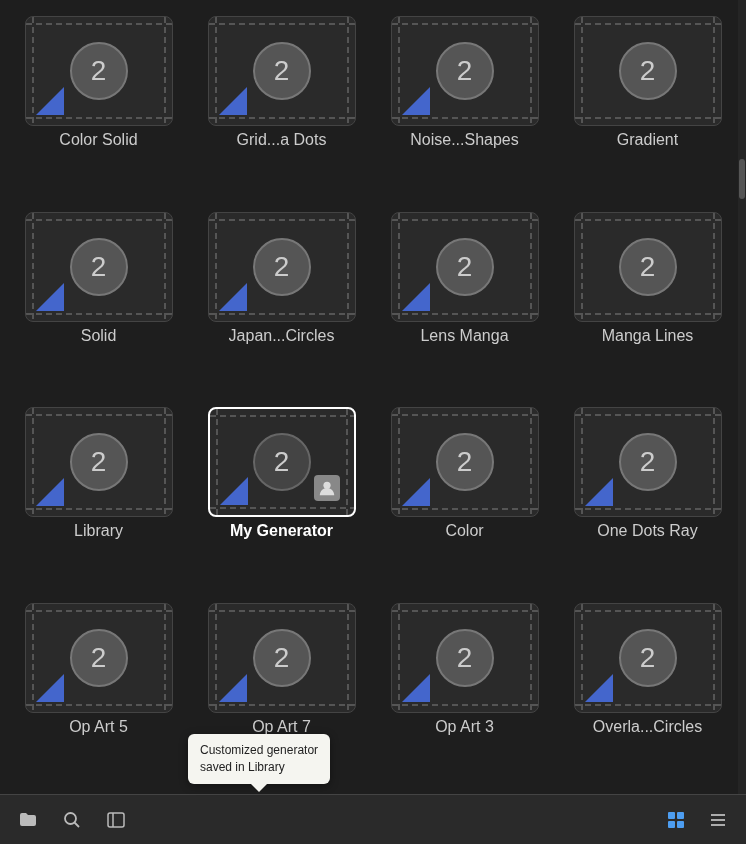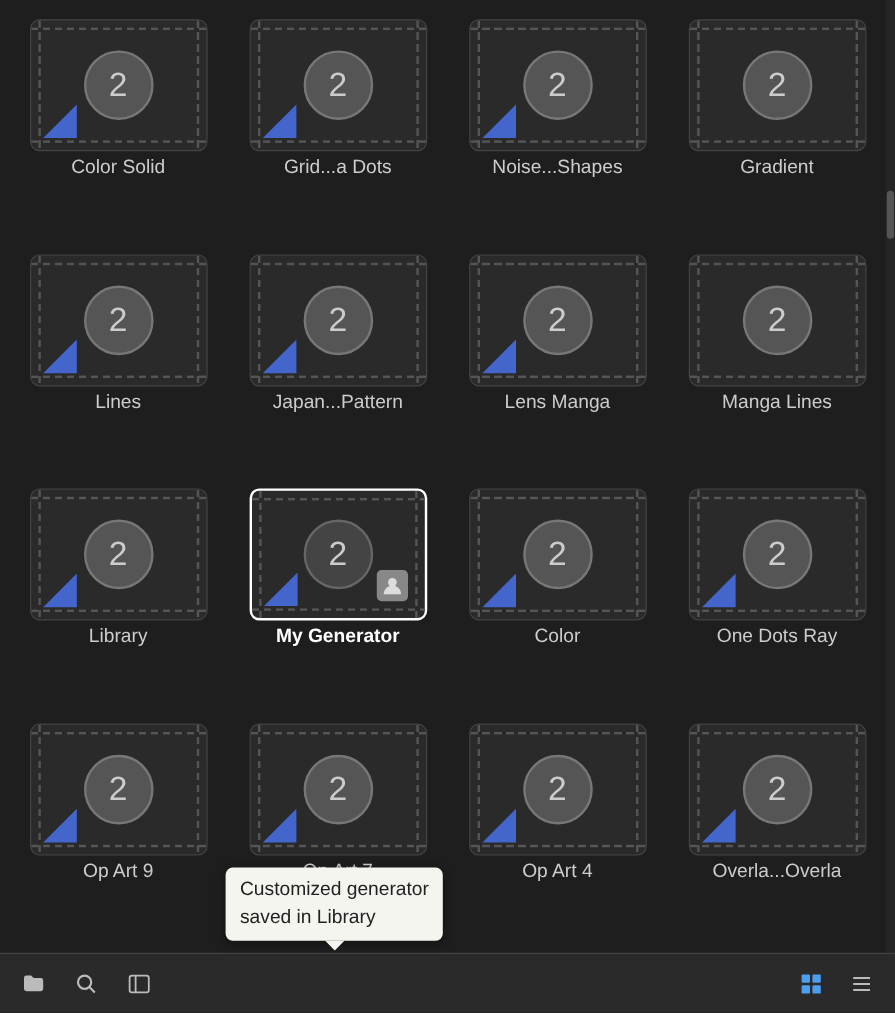--- a/index.html
+++ b/index.html
@@ -205,21 +205,21 @@
       fill: #4d9df0;
     }
 
     
     .callout {
       position: absolute;
       bottom: 60px;
       left: 188px;
       background: #f5f5f0;
       color: #222;
-      font-size: 16px;
+      font-size: 12px;
       line-height: 1.4;
       padding: 8px 12px;
       border-radius: 6px;
       white-space: nowrap;
       box-shadow: 0 2px 8px rgba(0,0,0,0.4);
       z-index: 10;
     }
     .callout::before {
       content: '';
       position: absolute;
@@ -295,30 +295,30 @@
         </div>
         <div class="item-label">Gradient</div>
       </div>
       <div class="grid-item">
         <div class="thumbnail">
           <div class="frame-left"></div>
           <div class="frame-right"></div>
           <div class="blue-corner"></div>
           <div class="circle-num">2</div>
         </div>
-        <div class="item-label">Lines</div>
-      </div>
-      <div class="grid-item">
-        <div class="thumbnail">
-          <div class="frame-left"></div>
-          <div class="frame-right"></div>
-          <div class="blue-corner"></div>
-          <div class="circle-num">2</div>
-        </div>
-        <div class="item-label">Japan...Pattern</div>
+        <div class="item-label">Solid</div>
+      </div>
+      <div class="grid-item">
+        <div class="thumbnail">
+          <div class="frame-left"></div>
+          <div class="frame-right"></div>
+          <div class="blue-corner"></div>
+          <div class="circle-num">2</div>
+        </div>
+        <div class="item-label">Japan...Circles</div>
       </div>
       <div class="grid-item">
         <div class="thumbnail">
           <div class="frame-left"></div>
           <div class="frame-right"></div>
           <div class="blue-corner"></div>
           <div class="circle-num">2</div>
         </div>
         <div class="item-label">Lens Manga</div>
       </div>
@@ -372,48 +372,48 @@
         </div>
         <div class="item-label">One Dots Ray</div>
       </div>
       <div class="grid-item">
         <div class="thumbnail">
           <div class="frame-left"></div>
           <div class="frame-right"></div>
           <div class="blue-corner"></div>
           <div class="circle-num">2</div>
         </div>
-        <div class="item-label">Op Art 9</div>
+        <div class="item-label">Op Art 5</div>
       </div>
       <div class="grid-item">
         <div class="thumbnail">
           <div class="frame-left"></div>
           <div class="frame-right"></div>
           <div class="blue-corner"></div>
           <div class="circle-num">2</div>
         </div>
         <div class="item-label">Op Art 7</div>
       </div>
       <div class="grid-item">
         <div class="thumbnail">
           <div class="frame-left"></div>
           <div class="frame-right"></div>
           <div class="blue-corner"></div>
           <div class="circle-num">2</div>
         </div>
-        <div class="item-label">Op Art 4</div>
-      </div>
-      <div class="grid-item">
-        <div class="thumbnail">
-          <div class="frame-left"></div>
-          <div class="frame-right"></div>
-          <div class="blue-corner"></div>
-          <div class="circle-num">2</div>
-        </div>
-        <div class="item-label">Overla...Overla</div>
+        <div class="item-label">Op Art 3</div>
+      </div>
+      <div class="grid-item">
+        <div class="thumbnail">
+          <div class="frame-left"></div>
+          <div class="frame-right"></div>
+          <div class="blue-corner"></div>
+          <div class="circle-num">2</div>
+        </div>
+        <div class="item-label">Overla...Circles</div>
       </div>
     </div>
 
   <div class="callout">
     <span>Customized generator<br>saved in Library</span>
   </div>
 
   <div class="toolbar">
     <div class="toolbar-left">
       <button class="toolbar-btn" title="Folder">

